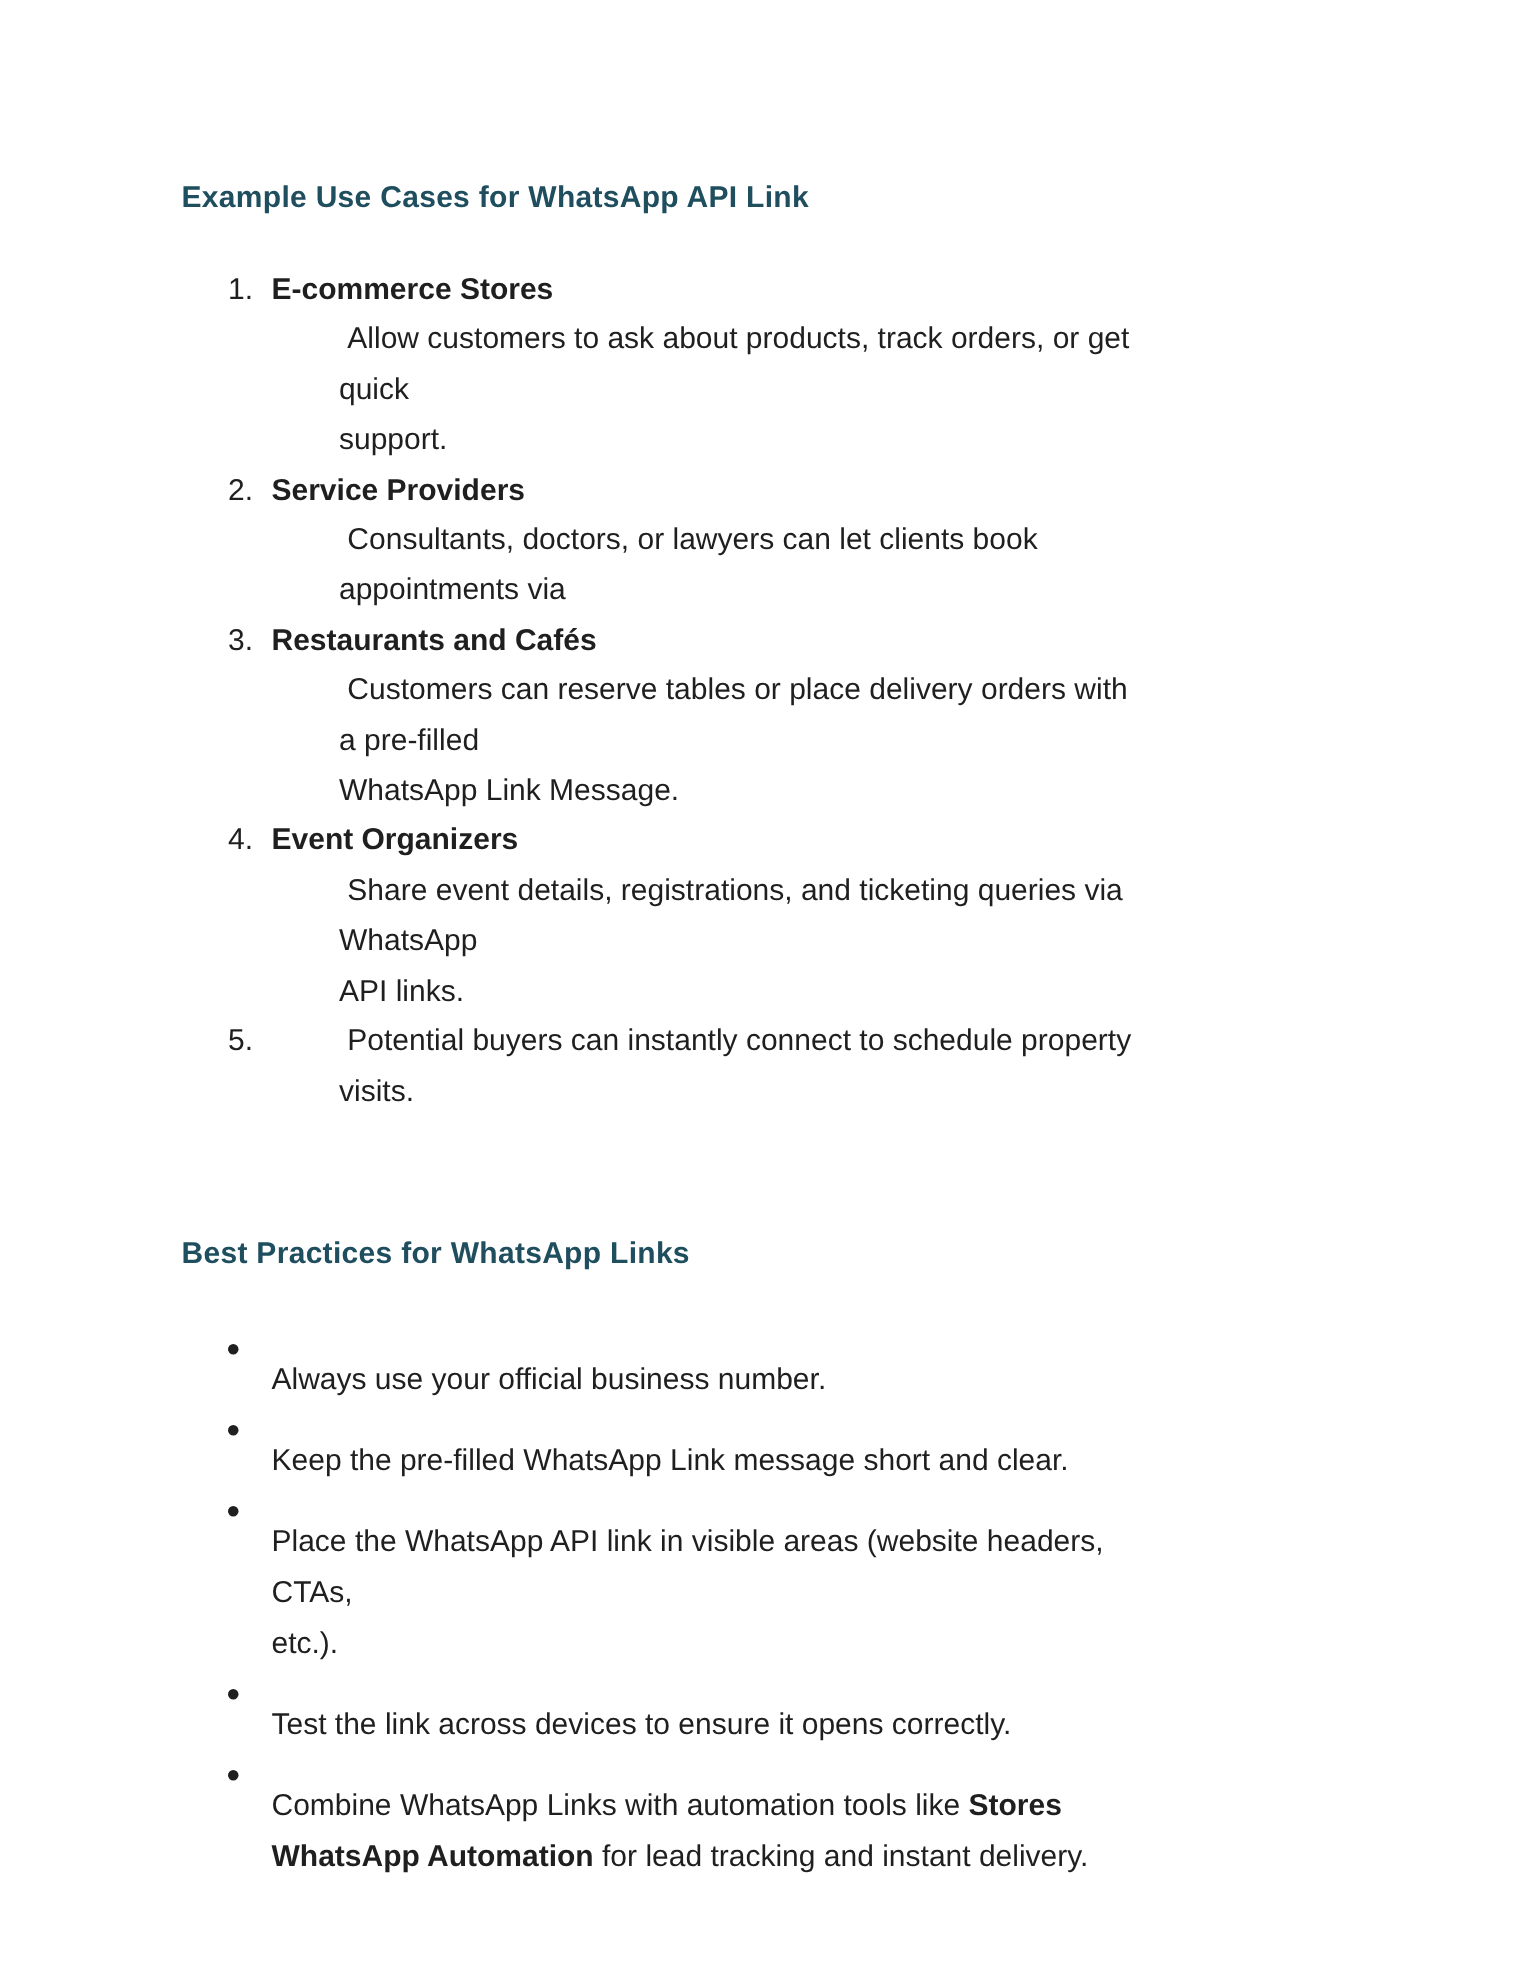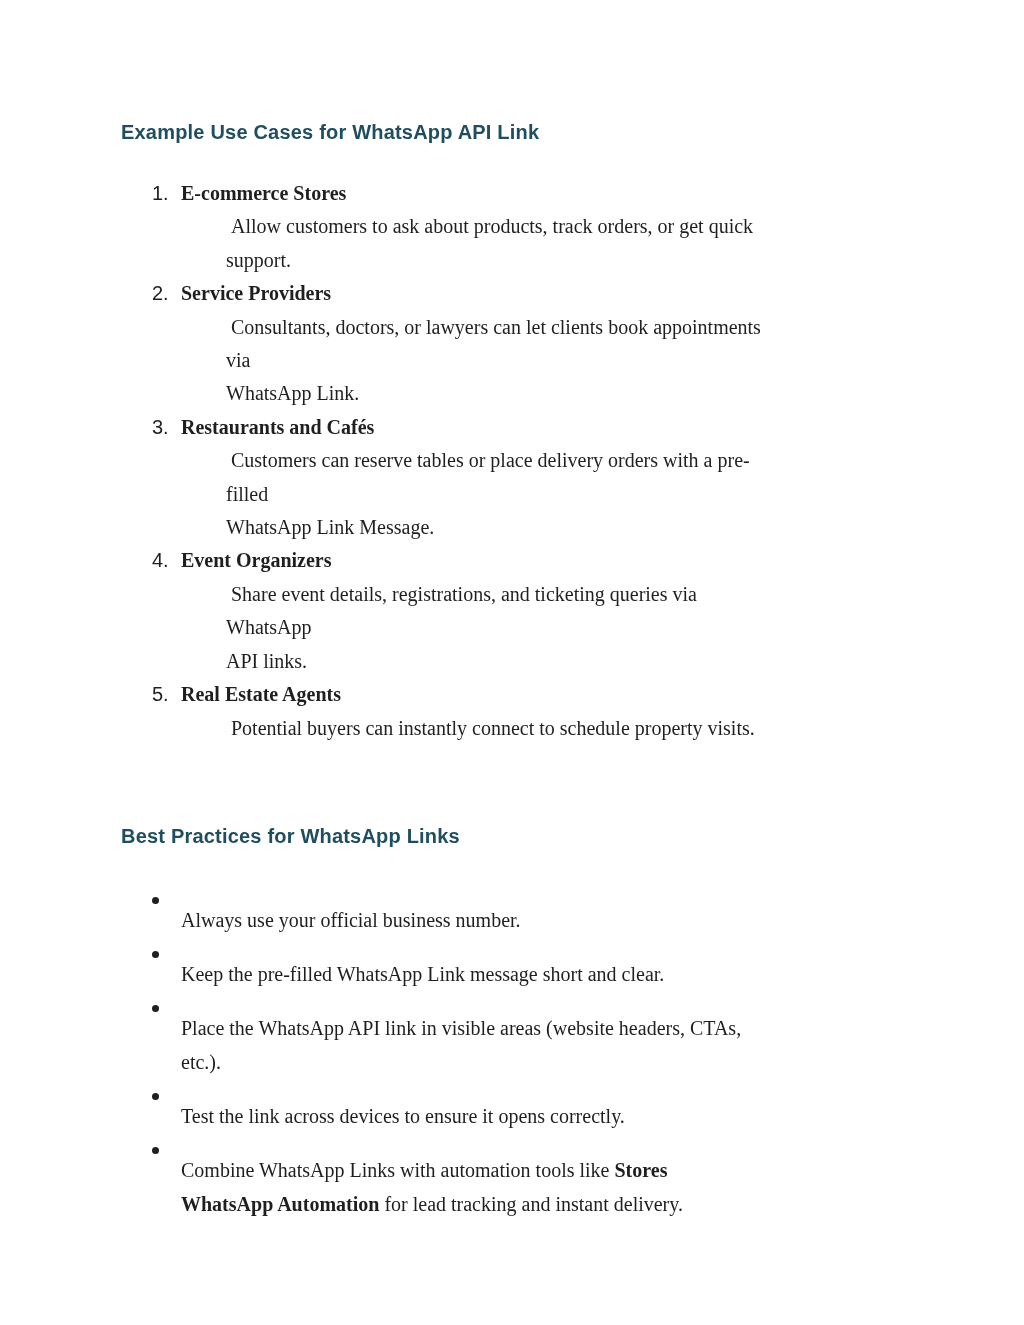--- a/index.html
+++ b/index.html
@@ -50,21 +50,20 @@
     height: 7px;
     border-radius: 50%;
     background: #1f1f1f;
     vertical-align: middle;
     margin-top: -3px;
   }
   .item-body {
     flex: 1 1 auto;
     line-height: 33.4px;
     white-space: pre-wrap;
-    font-family: Liberation Serif, serif;
   }
   .bullet-body { line-height: 34px; margin-top: 20px; }
   .item-title { font-weight: 700; }
   .desc-line { font-weight: 400; margin-left: 45px; }
   .seg-bold { font-weight: 700; }
   .section-gap { height: 77px; }
   .heading-list-gap-2 { margin-top: 33px; }
 </style>
 </head>
 <body>
@@ -74,33 +73,33 @@
 
     <div class="section">
       <div class="section-heading">Example Use Cases for WhatsApp API Link</div>
       <div class="list" id="ordered-list">
           <div class="list-item">
             <div class="marker">1.</div>
             <div class="item-body"><div class="item-title">E-commerce Stores</div><div class="desc-line"> Allow customers to ask about products, track orders, or get quick</div><div class="desc-line">support.</div></div>
           </div>
           <div class="list-item">
             <div class="marker">2.</div>
-            <div class="item-body"><div class="item-title">Service Providers</div><div class="desc-line"> Consultants, doctors, or lawyers can let clients book appointments via</div><div class="desc-line">WhatsApp Link.</div></div>
+            <div class="item-body"><div class="item-title">Service Providers</div><div class="desc-line"> Consultants, doctors, or lawyers can let clients book appointments via</div></div>
           </div>
           <div class="list-item">
             <div class="marker">3.</div>
             <div class="item-body"><div class="item-title">Restaurants and Cafés</div><div class="desc-line"> Customers can reserve tables or place delivery orders with a pre-filled</div><div class="desc-line">WhatsApp Link Message.</div></div>
           </div>
           <div class="list-item">
             <div class="marker">4.</div>
             <div class="item-body"><div class="item-title">Event Organizers</div><div class="desc-line"> Share event details, registrations, and ticketing queries via WhatsApp</div><div class="desc-line">API links.</div></div>
           </div>
           <div class="list-item">
             <div class="marker">5.</div>
-            <div class="item-body"><div class="item-title">Real Estate Agents</div><div class="desc-line"> Potential buyers can instantly connect to schedule property visits.</div></div>
+            <div class="item-body"><div class="desc-line"> Potential buyers can instantly connect to schedule property visits.</div></div>
           </div>
         </div>
     </div>
 
     <div class="section-gap"></div>
 
     <div class="section">
       <div class="section-heading">Best Practices for WhatsApp Links</div>
       <div class="list heading-list-gap-2" id="bulleted-list">
           <div class="list-item">

